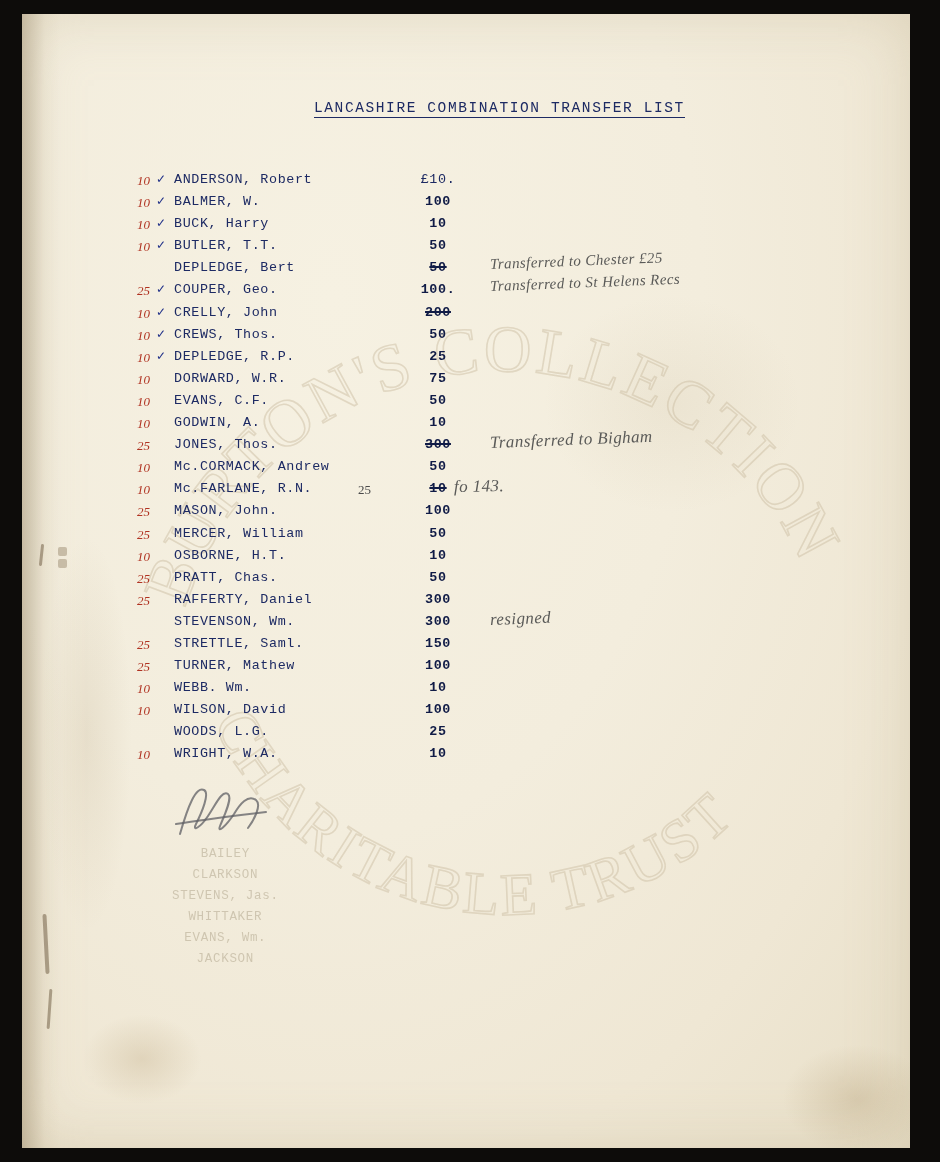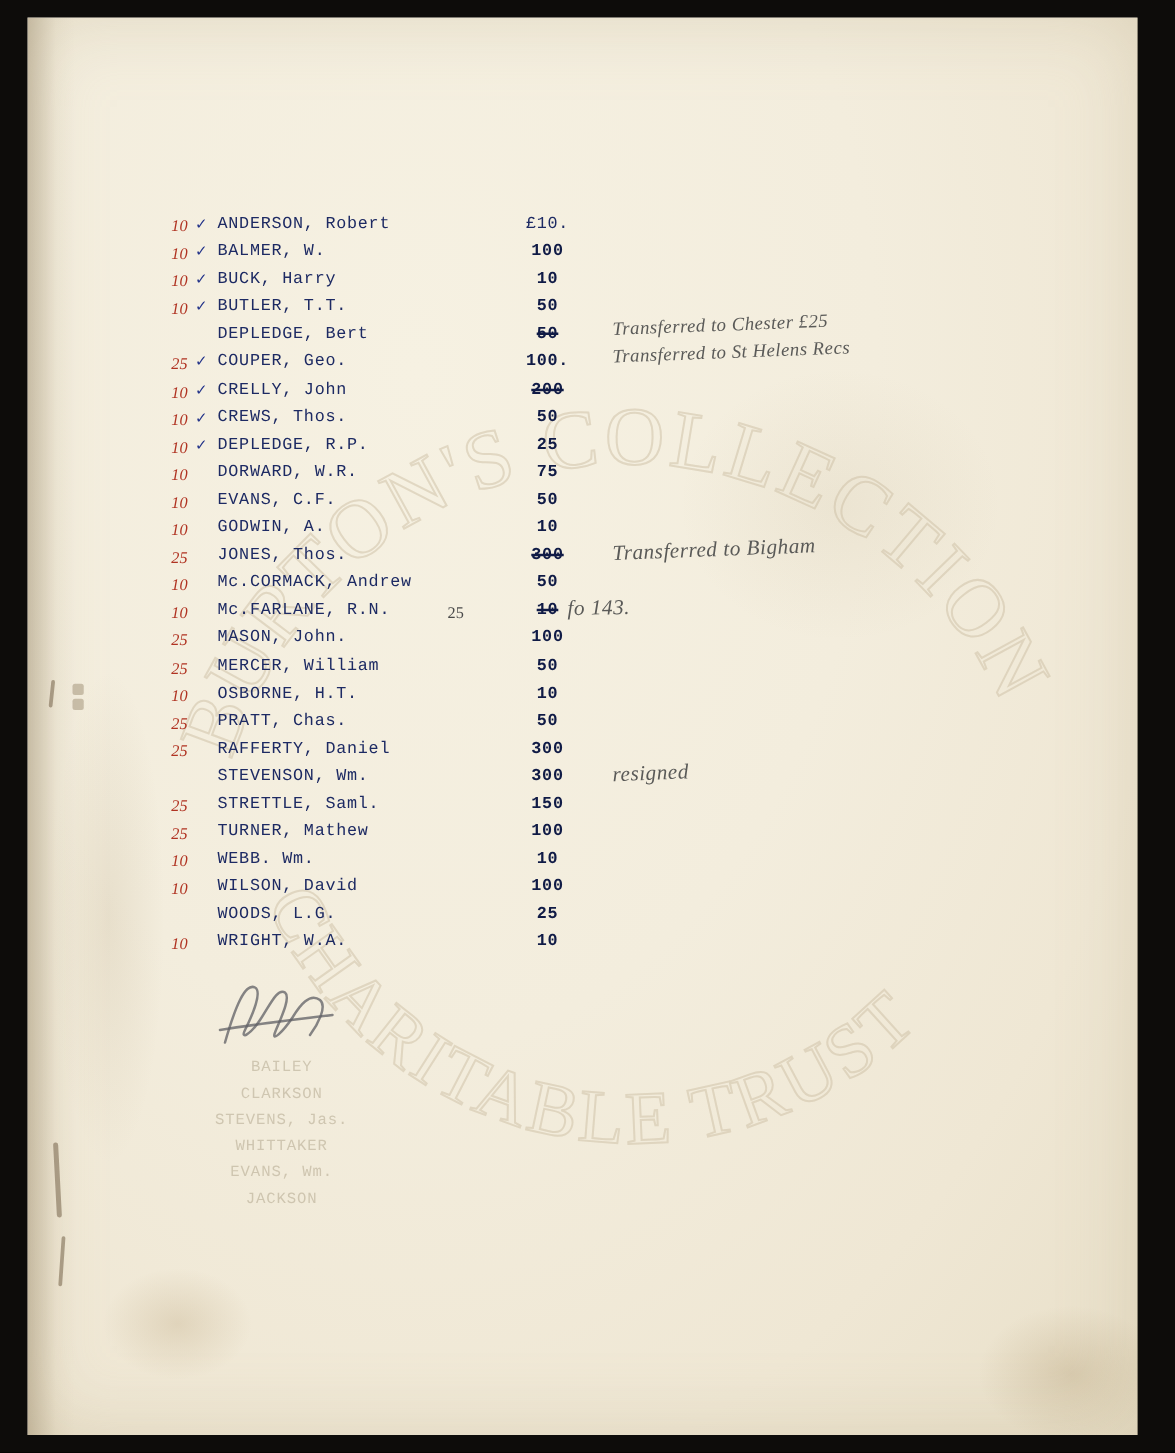--- a/index.html
+++ b/index.html
@@ -247,20 +247,21 @@
         <path id="arcBottom" d="M 80 500 A 320 320 0 0 0 700 500"></path>
       </defs>
       <text font-size="66">
         <textPath href="#arcTop" startOffset="4%" id="wm1">BURTON'S COLLECTION</textPath>
       </text>
       <text font-size="60">
         <textPath href="#arcBottom" startOffset="6%" id="wm2">CHARITABLE TRUST</textPath>
       </text>
     </svg>
 
+    <div id="title">LANCASHIRE COMBINATION TRANSFER LIST</div>
 
     <div id="list">
         <div class="row">
           <span class="fee">10</span>
           <span class="tick">✓</span>
           <span class="name">ANDERSON, Robert</span>
           <span class="amount">£10.</span>
         </div>
         <div class="row">
           <span class="fee">10</span>

